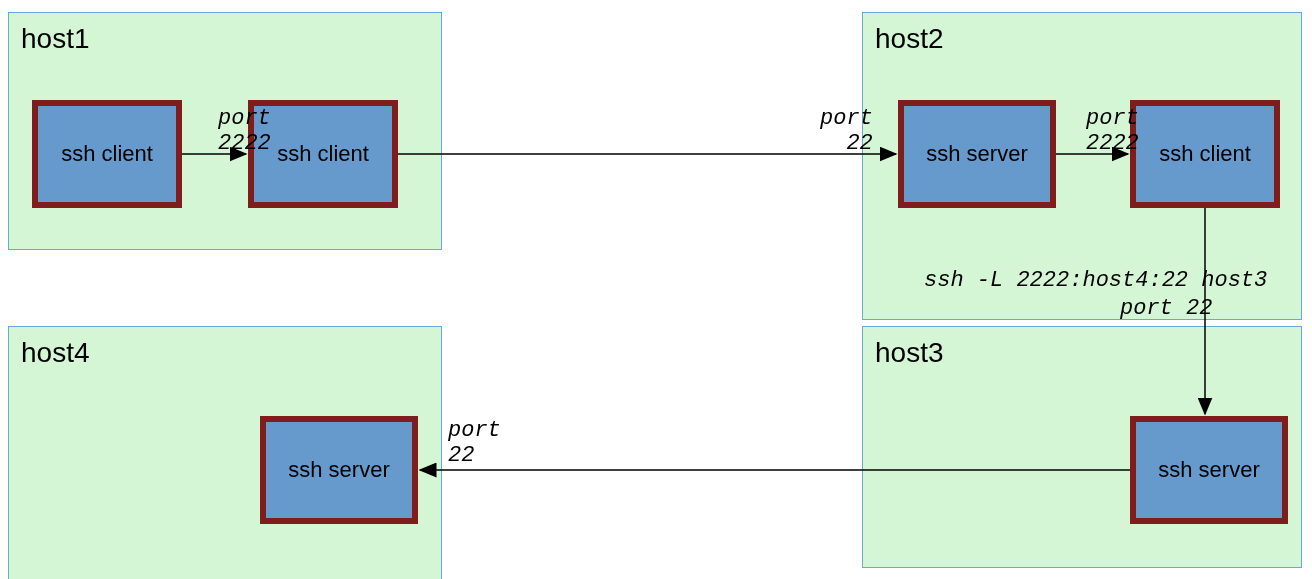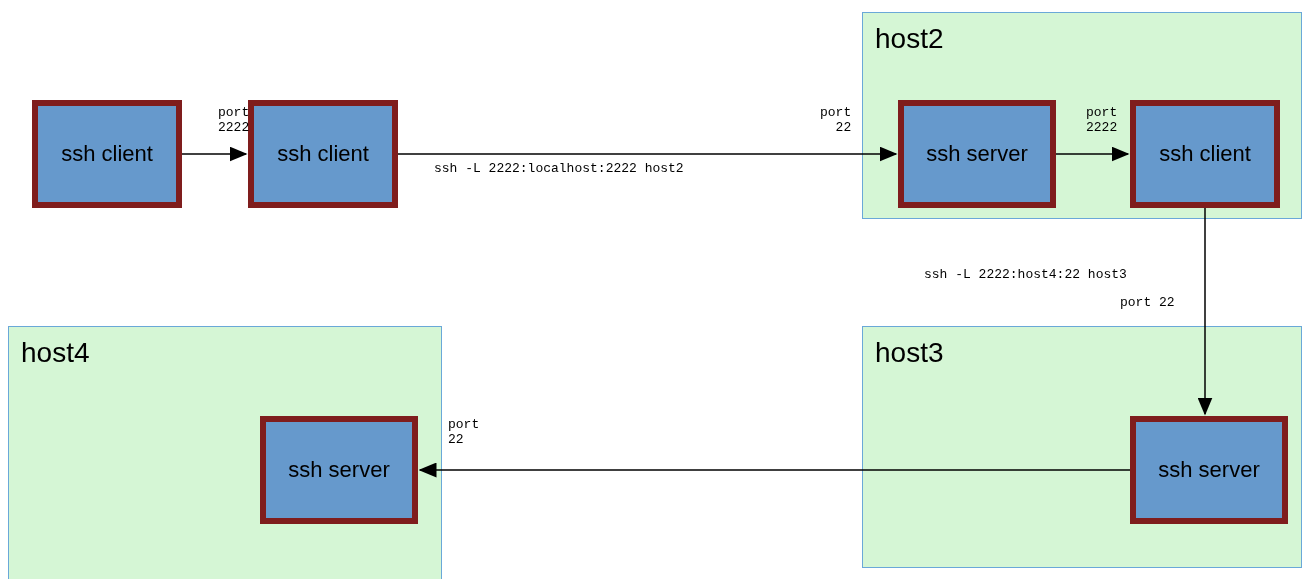--- a/index.html
+++ b/index.html
@@ -34,40 +34,44 @@
     box-sizing: border-box;
     display: flex;
     align-items: center;
     justify-content: center;
     font-size: 22px;
     text-align: center;
   }
   .port-label, .cmd-label {
     position: absolute;
     font-family: "Courier New", Courier, monospace;
-    font-size: 13px;
+    font-size: 22px;
     white-space: pre;
     line-height: 1.15;
+    font-style: italic;
   }
   svg.arrows {
     position: absolute;
     left: 0; top: 0;
     width: 1312px; height: 579px;
     pointer-events: none;
   }
 </style>
 </head>
 <body>
 
 <div class="canvas">
 
+  <div class="host-box" style="left:8px; top:12px; width:434px; height:238px;">
+    <div class="host-title" style="left:12px; top:10px;">host1</div>
+  </div>
   <div class="node-box" style="left:32px; top:100px; width:150px; height:108px;">ssh client</div>
   <div class="node-box" style="left:248px; top:100px; width:150px; height:108px;">ssh client</div>
 
-  <div class="host-box" style="left:862px; top:12px; width:440px; height:207px;padding-left:48px;">
+  <div class="host-box" style="left:862px; top:12px; width:440px; height:308px;padding-left:48px;">
     <div class="host-title" style="left:12px; top:10px;">host2</div>
   </div>
   <div class="node-box" style="left:898px; top:100px; width:158px; height:108px;">ssh server</div>
   <div class="node-box" style="left:1130px; top:100px; width:150px; height:108px;">ssh client</div>
 
   <div class="host-box" style="left:862px; top:326px; width:440px; height:242px;">
     <div class="host-title" style="left:12px; top:10px;">host3</div>
   </div>
   <div class="node-box" style="left:1130px; top:416px; width:158px; height:108px;">ssh server</div>
 
@@ -79,21 +83,20 @@
   <div class="port-label" style="left:218px; top:106px;">port
 2222</div>
   <div class="port-label" style="left:820px; top:106px; text-align:right;">port
 22</div>
   <div class="port-label" style="left:1086px; top:106px;">port
 2222</div>
   <div class="port-label" style="left:1120px; top:296px;">port 22</div>
   <div class="port-label" style="left:448px; top:418px;">port
 22</div>
 
-  <div class="cmd-label" style="left:434px; top:162px;">ssh -L 2222:localhost:2222 host2</div>
   <div class="cmd-label" style="left:924px; top:268px;">ssh -L 2222:host4:22 host3</div>
 
   <svg class="arrows">
     <defs>
       <marker id="arrowhead" markerWidth="12" markerHeight="10" refX="11" refY="5" orient="auto">
         <path d="M0,0 L12,5 L0,10 Z" fill="#000"></path>
       </marker>
     </defs>
 
     <line x1="182" y1="154" x2="246" y2="154" stroke="#000" stroke-width="1.5" marker-end="url(#arrowhead)"></line>

